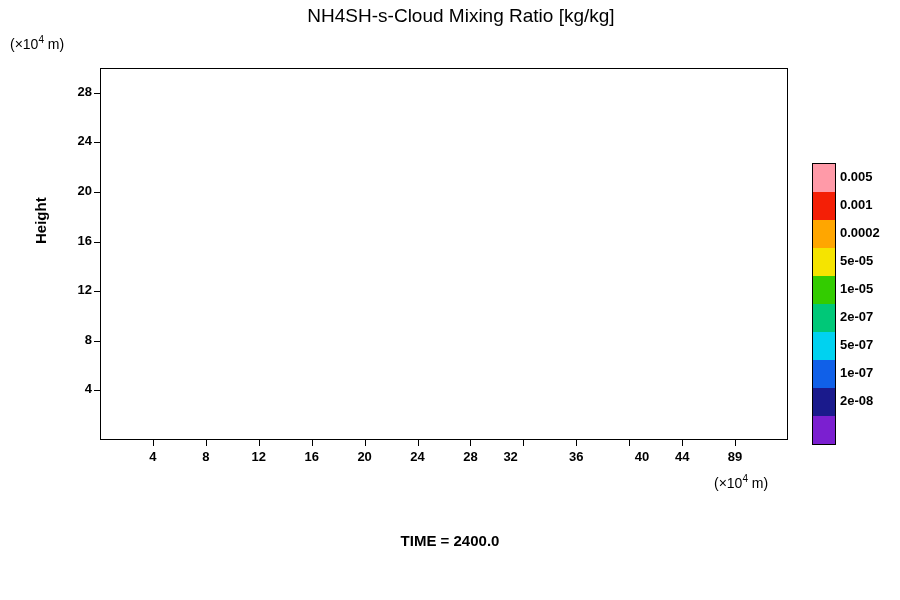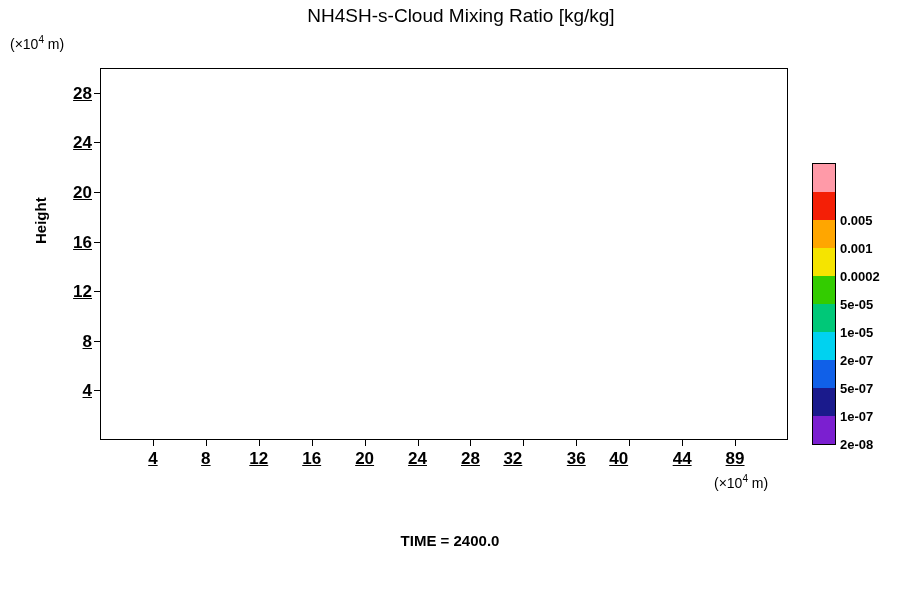--- a/index.html
+++ b/index.html
@@ -61,24 +61,23 @@
     left: 32px;
     top: 244px;
     font-size: 15px;
     font-weight: bold;
     transform: rotate(-90deg);
     transform-origin: left top;
     white-space: nowrap;
   }
   .tick-label {
     position: absolute;
-    font-size: 17px;
+    font-size: 13px;
     font-weight: bold;
     white-space: nowrap;
-    text-decoration: underline;
   }
   .tickmark {
     position: absolute;
     background: #000000;
   }
   #legend {
     position: absolute;
     left: 812px;
     top: 163px;
     width: 22px;
@@ -89,21 +88,20 @@
   .legend-band {
     width: 22px;
     height: 28px;
   }
   .legend-label {
     position: absolute;
     left: 840px;
     font-size: 13px;
     font-weight: bold;
     white-space: nowrap;
-    margin-top: 44px;
   }
   .time-label {
     position: absolute;
     top: 532px;
     left: 0;
     width: 900px;
     text-align: center;
     font-size: 15px;
     font-weight: bold;
   }
@@ -151,21 +149,21 @@
       <div class="tick-label" style="left: 344.615px; width: 40px; text-align: center; top: 449px;">20</div>
       <div class="tickmark" style="left: 364.615px; top: 440px; width: 1px; height: 6px;"></div>
       <div class="tick-label" style="left: 397.538px; width: 40px; text-align: center; top: 449px;">24</div>
       <div class="tickmark" style="left: 417.538px; top: 440px; width: 1px; height: 6px;"></div>
       <div class="tick-label" style="left: 450.462px; width: 40px; text-align: center; top: 449px;">28</div>
       <div class="tickmark" style="left: 470.462px; top: 440px; width: 1px; height: 6px;"></div>
       <div class="tick-label" style="left: 503.385px; width: 40px; text-align: left; top: 449px;">32</div>
       <div class="tickmark" style="left: 523.385px; top: 440px; width: 1px; height: 6px;"></div>
       <div class="tick-label" style="left: 556.308px; width: 40px; text-align: center; top: 449px;">36</div>
       <div class="tickmark" style="left: 576.308px; top: 440px; width: 1px; height: 6px;"></div>
-      <div class="tick-label" style="left: 609.231px; width: 40px; text-align: left; top: 449px;">40</div>
+      <div class="tick-label" style="left: 609.231px; width: 40px; text-align: right; top: 449px;">40</div>
       <div class="tickmark" style="left: 629.231px; top: 440px; width: 1px; height: 6px;"></div>
       <div class="tick-label" style="left: 662.154px; width: 40px; text-align: center; top: 449px;">44</div>
       <div class="tickmark" style="left: 682.154px; top: 440px; width: 1px; height: 6px;"></div>
       <div class="tick-label" style="left: 715.077px; width: 40px; text-align: center; top: 449px;">89</div>
       <div class="tickmark" style="left: 735.077px; top: 440px; width: 1px; height: 6px;"></div>
     </div>
 
   <div id="legend">
       <div class="legend-band" style="background: rgb(255, 154, 168);"></div>
       <div class="legend-band" style="background: rgb(244, 31, 6);"></div>

